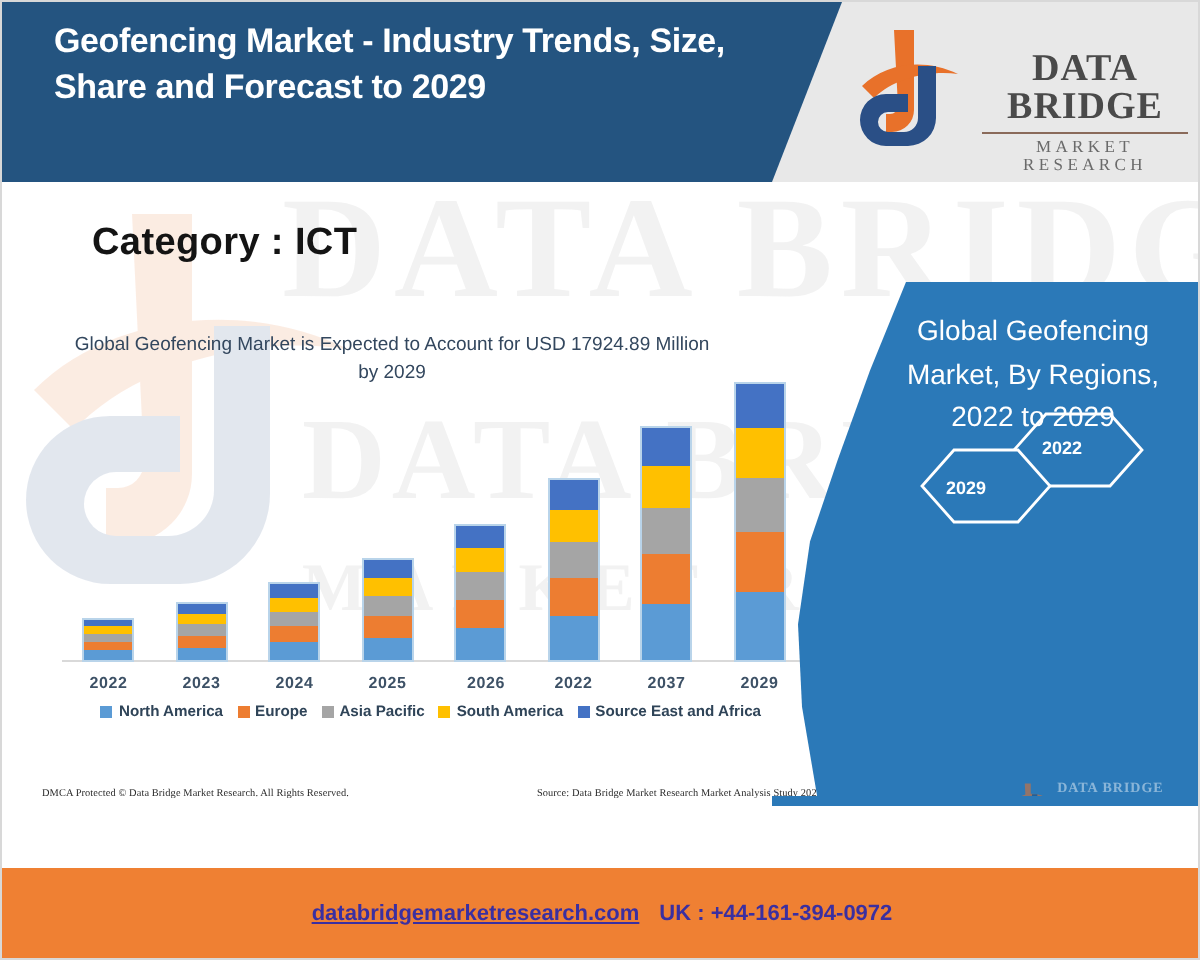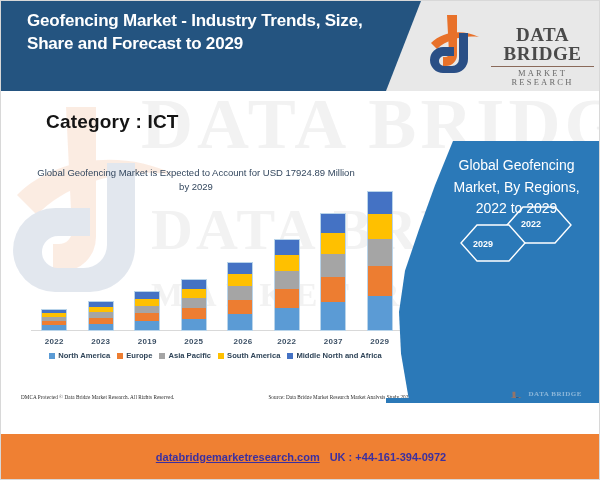--- a/index.html
+++ b/index.html
@@ -395,21 +395,21 @@
           <div class="xlabel" style="left: 56.75px;">2023</div>
           <div class="bar-group" style="left: 103.25px;">
             <div class="bar" style="height: 40.125px;">
               <div class="seg" style="background: rgb(91, 155, 213); height: 22.7414%;"></div>
               <div class="seg" style="background: rgb(237, 125, 49); height: 21.1838%;"></div>
               <div class="seg" style="background: rgb(165, 165, 165); height: 19.9377%;"></div>
               <div class="seg" style="background: rgb(255, 192, 0); height: 18.6916%;"></div>
               <div class="seg" style="background: rgb(68, 114, 196); height: 17.4455%;"></div>
             </div>
           </div>
-          <div class="xlabel" style="left: 103.25px;">2019</div>
+          <div class="xlabel" style="left: 103.25px;">2024</div>
           <div class="bar-group" style="left: 149.75px;">
             <div class="bar" style="height: 51.875px;">
               <div class="seg" style="background: rgb(91, 155, 213); height: 22.8916%;"></div>
               <div class="seg" style="background: rgb(237, 125, 49); height: 21.2048%;"></div>
               <div class="seg" style="background: rgb(165, 165, 165); height: 19.759%;"></div>
               <div class="seg" style="background: rgb(255, 192, 0); height: 18.7952%;"></div>
               <div class="seg" style="background: rgb(68, 114, 196); height: 17.3494%;"></div>
             </div>
           </div>
           <div class="xlabel" style="left: 149.75px;">2025</div>
@@ -466,21 +466,21 @@
           <span class="leg-item">
             <span class="leg-sw" style="background: rgb(165, 165, 165);"></span>
             <span>Asia Pacific</span>
           </span>
           <span class="leg-item">
             <span class="leg-sw" style="background: rgb(255, 192, 0);"></span>
             <span>South America</span>
           </span>
           <span class="leg-item">
             <span class="leg-sw" style="background: rgb(68, 114, 196);"></span>
-            <span>Middle North and Africa</span>
+            <span>Source East and Africa</span>
           </span>
         </div>
     </div>
 
     <div id="footnotes">
       <span>DMCA Protected © Data Bridge Market Research. All Rights Reserved.</span>
       <span>Source: Data Bridge Market Research Market Analysis Study 2022</span>
     </div>
 
     <div id="right-panel">

